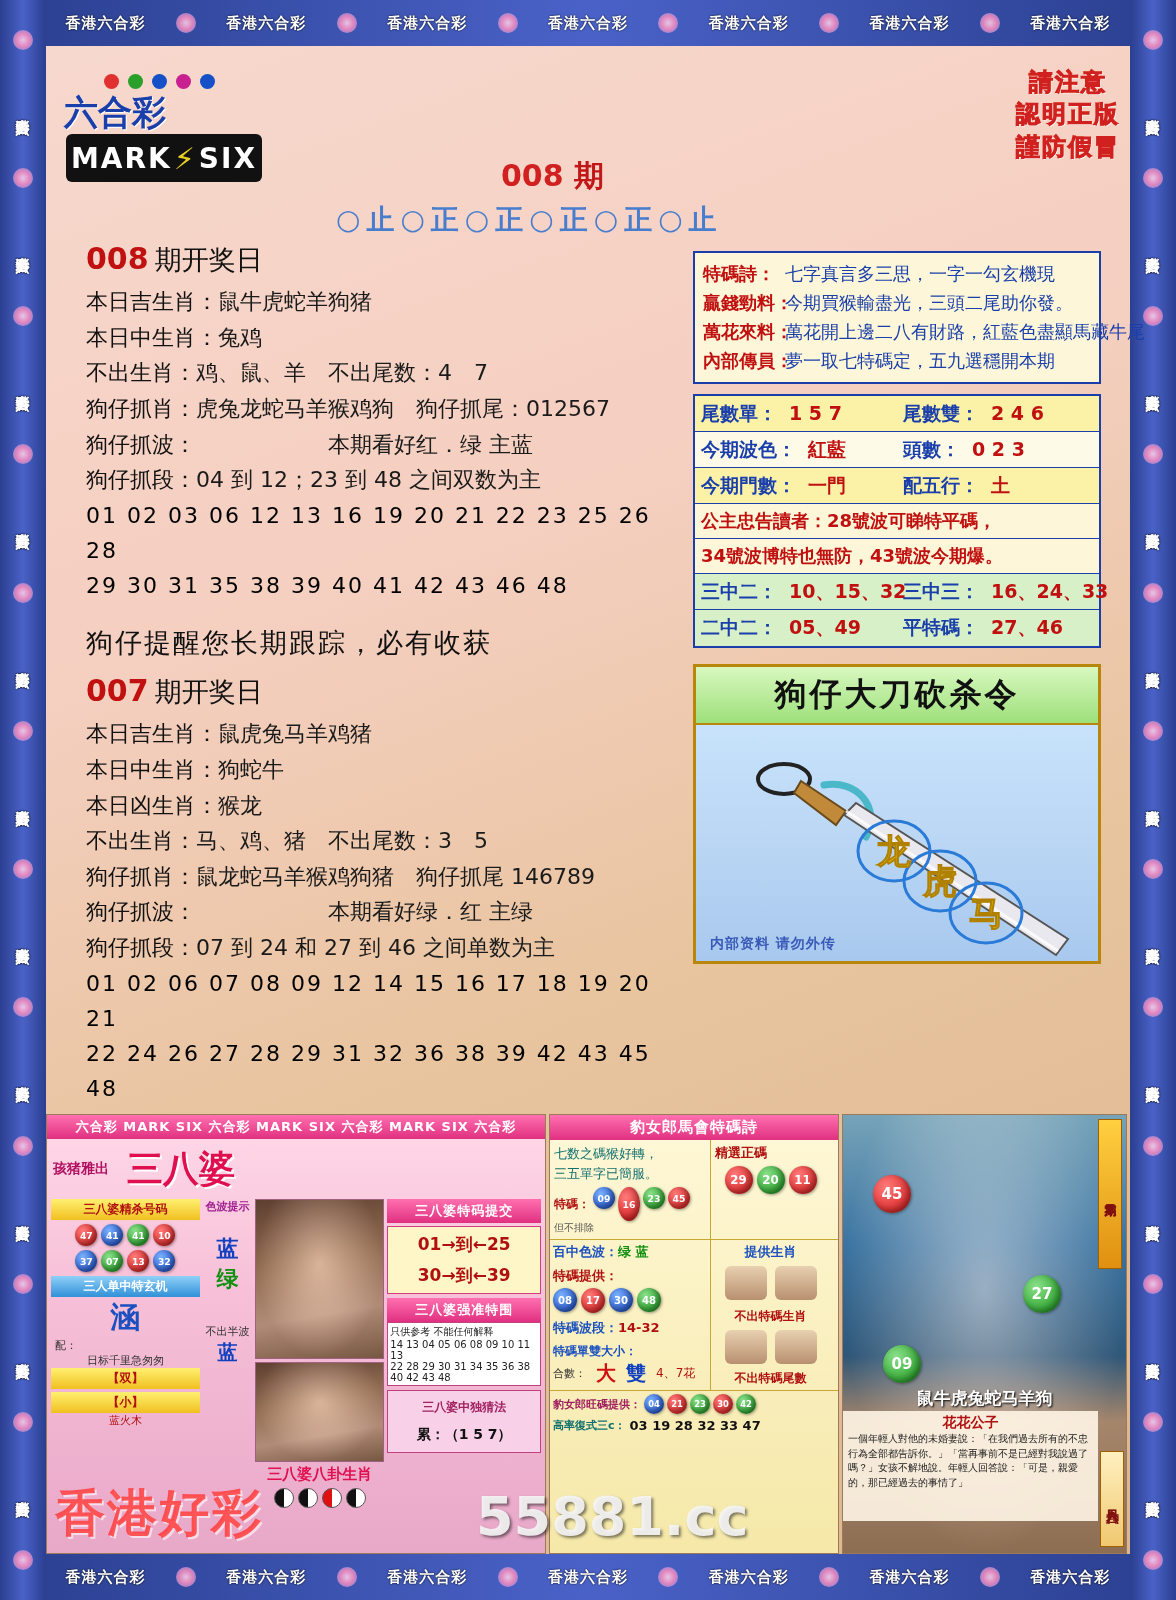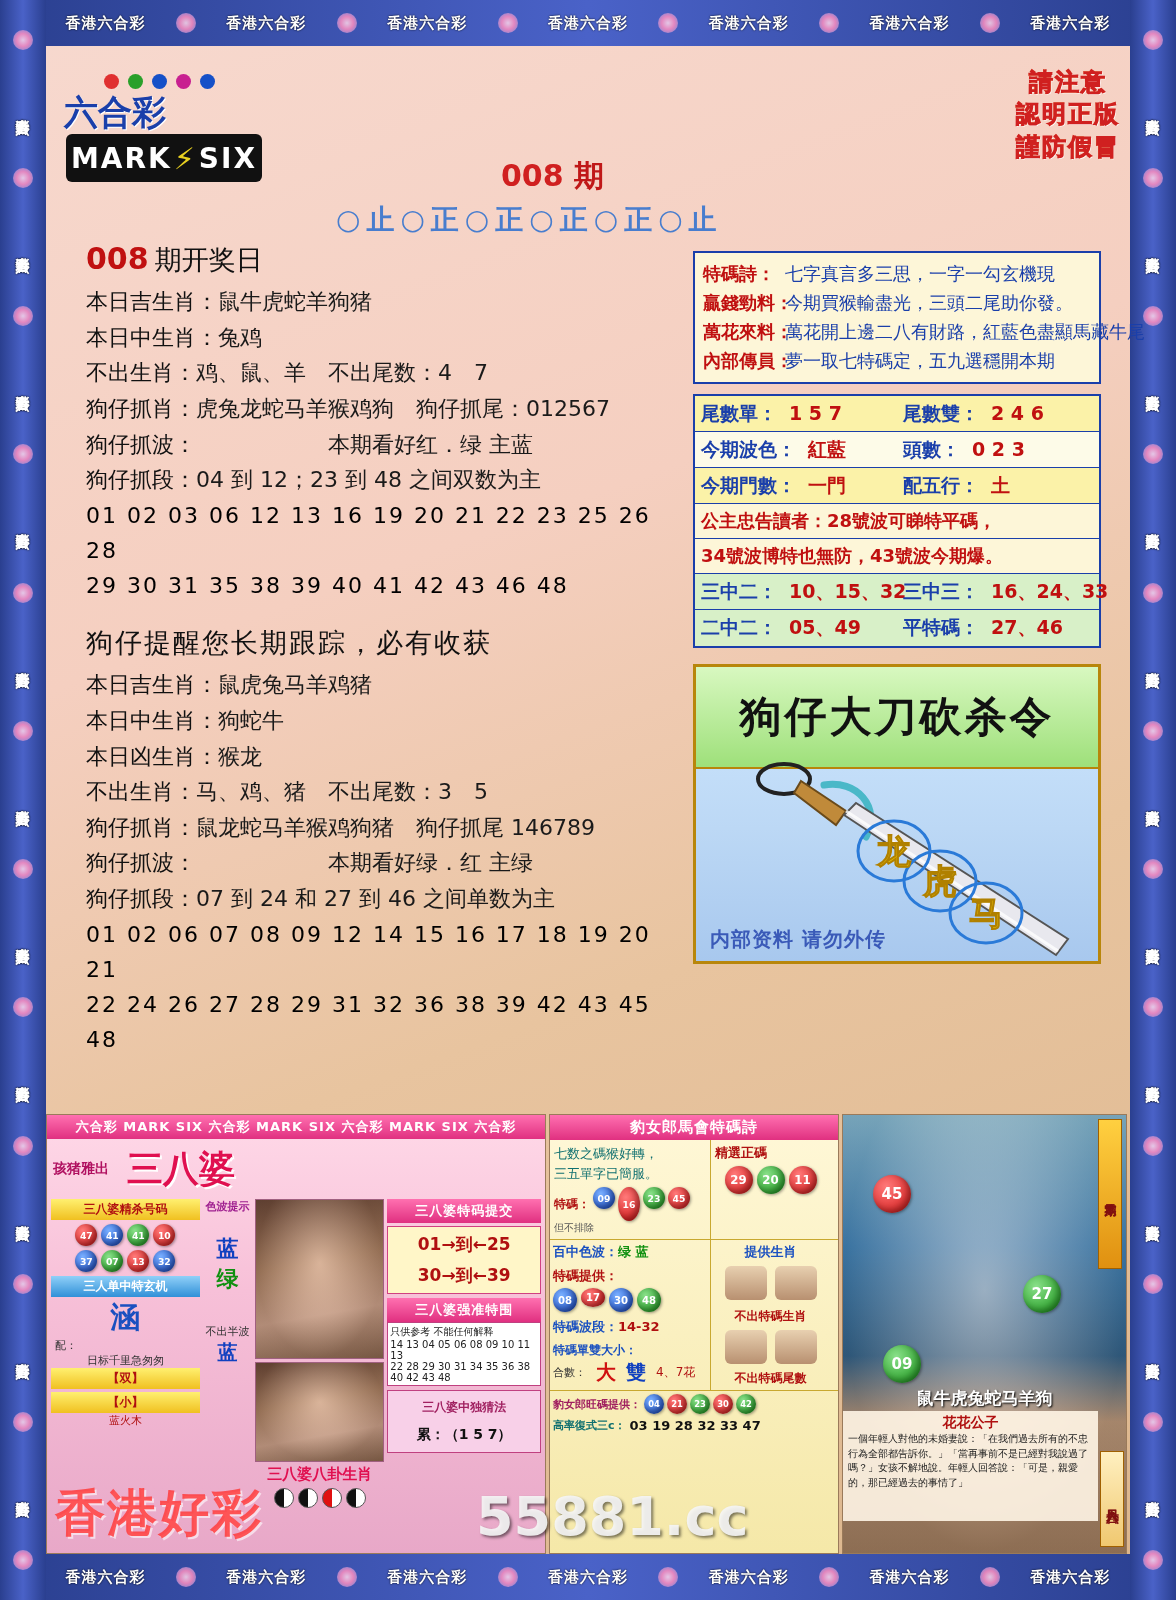--- a/index.html
+++ b/index.html
@@ -149,27 +149,27 @@
   }
   
   .knife-box {
     margin-top: 16px; border: 3px solid #b8860b;
     background: linear-gradient(180deg,#cfe8ff 0%,#bcd8f5 55%,#a8c8ee 100%);
     height: 300px; position: relative; overflow: hidden;
   }
   .knife-title {
     background: linear-gradient(180deg,#d8f8c0,#9ee07a);
     border-bottom: 2px solid #b8860b;
-    font-size: 42px; font-weight: bold; color: #111;
-    text-align: center; padding: 22px 0; letter-spacing: 3px;
+    font-size: 32px; font-weight: bold; color: #111;
+    text-align: center; padding: 6px 0; letter-spacing: 3px;
   }
   .knife-svg { position: absolute; left: 0; top: 52px; }
   .knife-note {
     position: absolute; left: 14px; bottom: 8px;
-    font-size: 20px; color: #3a5ab8; font-weight: bold; letter-spacing: 1px;
+    font-size: 14px; color: #3a5ab8; font-weight: bold; letter-spacing: 1px;
   }
   
   .bottom {
     position: absolute; left: 46px; bottom: 46px;
     width: 1084px; height: 440px; display: flex; gap: 3px;
   }
   .bp { position: relative; overflow: hidden; border: 1px solid #9a7a5a; }
   .bp1 { width: 500px; background: linear-gradient(180deg,#ffd9e8,#f7c0d8 40%,#e8a8c8); }
   .bp2 { width: 290px; background: linear-gradient(180deg,#fff8d8,#f5e8a8); }
   .bp3 { width: 285px; background: linear-gradient(180deg,#6fb8e8,#2a80c8 60%,#1a5a9a); }
@@ -350,20 +350,23 @@
             <div class="line"><span class="lbl">不出生肖：</span><span>鸡、鼠、羊　不出尾数：4　7</span></div>
             <div class="line"><span class="lbl">狗仔抓肖：</span><span>虎兔龙蛇马羊猴鸡狗　狗仔抓尾：012567</span></div>
             <div class="line"><span class="lbl">狗仔抓波：</span><span>　　　　　　本期看好红．绿  主蓝</span></div>
             <div class="line"><span class="lbl">狗仔抓段：</span><span>04 到 12；23 到 48 之间双数为主</span></div>
           </div>
         <div class="nums">01 02 03 06 12 13 16 19 20 21 22 23 25 26 28</div>
         <div class="nums">29 30 31 35 38 39 40 41 42 43 46 48</div>
 
         <div class="remind">狗仔提醒您长期跟踪，必有收获</div>
 
+        <div class="sec-title">
+          <span class="issue">007</span><span>期开奖日</span>
+        </div>
         <div id="rows007">
             <div class="line"><span class="lbl">本日吉生肖：</span><span>鼠虎兔马羊鸡猪</span></div>
             <div class="line"><span class="lbl">本日中生肖：</span><span>狗蛇牛</span></div>
             <div class="line"><span class="lbl">本日凶生肖：</span><span>猴龙</span></div>
             <div class="line"><span class="lbl">不出生肖：</span><span>马、鸡、猪　不出尾数：3　5</span></div>
             <div class="line"><span class="lbl">狗仔抓肖：</span><span>鼠龙蛇马羊猴鸡狗猪　狗仔抓尾 146789</span></div>
             <div class="line"><span class="lbl">狗仔抓波：</span><span>　　　　　　本期看好绿．红  主绿</span></div>
             <div class="line"><span class="lbl">狗仔抓段：</span><span>07 到 24 和 27 到 46 之间单数为主</span></div>
           </div>
         <div class="nums">01 02 06 07 08 09 12 14 15 16 17 18 19 20 21</div>
@@ -564,21 +567,21 @@
               <div class="ball ball-r" style="width: 28px; height: 28px; font-size: 11.76px;">11</div>
             </div>
         </div>
       </div>
       <div style="display:flex;border-top:1px solid #c8a830;">
         <div style="width:160px;padding:3px;">
           <div style="font-size:13px;"><span style="color:#1a50c0;font-weight:bold;">百中色波：</span><span style="color:#109010;font-weight:bold;">绿  蓝</span></div>
           <div style="margin-top:4px;"><span style="font-size:13px;color:#b01010;font-weight:bold;">特碼提供：</span></div>
           <div id="p2off" style="display:flex;gap:4px;margin-top:3px;">
               <div class="ball ball-b" style="width: 24px; height: 24px; font-size: 10.08px;">08</div>
-              <div class="ball ball-r" style="width: 24px; height: 19px; font-size: 10.08px;">17</div>
+              <div class="ball ball-r" style="width: 24px; height: 25px; font-size: 10.08px;">17</div>
               <div class="ball ball-b" style="width: 24px; height: 24px; font-size: 10.08px;">30</div>
               <div class="ball ball-g" style="width: 24px; height: 24px; font-size: 10.08px;">48</div>
             </div>
           <div style="font-size:13px;margin-top:6px;"><span style="color:#1a50c0;font-weight:bold;">特碼波段：</span><span style="color:#b01010;font-weight:bold;">14-32</span></div>
           <div style="font-size:12px;margin-top:6px;color:#1a50c0;font-weight:bold;">特碼單雙大小：</div>
           <div style="display:flex;gap:10px;align-items:center;">
             <span style="font-size:11px;color:#333;">合數：</span>
             <span style="font-size:20px;color:#d01010;font-weight:bold;">大</span>
             <span style="font-size:20px;color:#1040c0;font-weight:bold;">雙</span>
             <span style="font-size:12px;color:#b01010;">4、7花</span>

